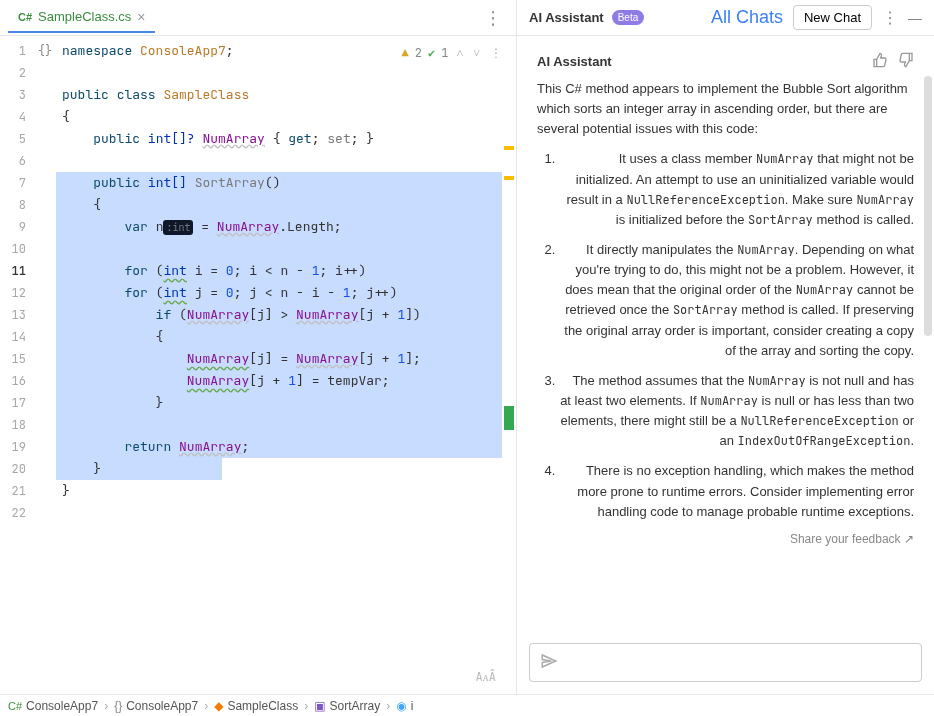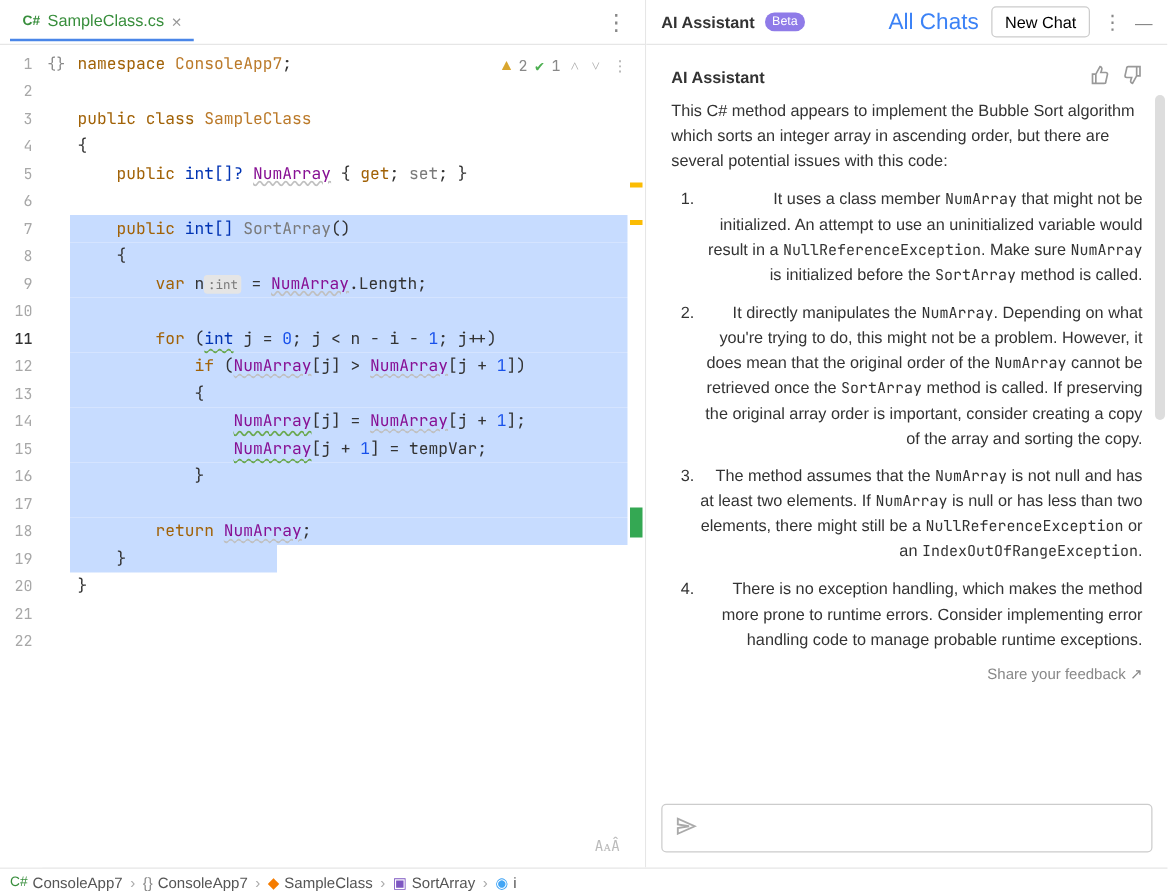--- a/index.html
+++ b/index.html
@@ -23,28 +23,28 @@
 .gutter .cur { color: #333; font-weight: 500; }
 .fold-col { width: 22px; padding-top: 4px; line-height: 22px; }
 .fold-col div { height: 22px; display: flex; align-items: center; justify-content: center; }
 .fold-brace { color: #888; font-size: 12px; }
 
 .code { flex: 1; padding-top: 4px; font-size: 13px; line-height: 22px; overflow: hidden; position: relative; }
 .code-line { height: 22px; white-space: pre; padding-left: 6px; }
 .sel { background: #c7dcff; }
 .sel-end { background: linear-gradient(to right, #c7dcff 0%, #c7dcff 36%, transparent 36%); }
 
-.kw { color: #a16207; }
+.kw { color: #0c4a6e; }
 .ns { color: #bb7a2a; }
 .cls { color: #bb7a2a; }
 .mname { color: #7a7a7a; }
 .fld { color: #871094; text-decoration: underline wavy #c0c0c0; }
 .typ { color: #0033b3; }
 .num { color: #1750eb; }
-.hint { background: #e5e5e5; color: #7a7a7a; font-size: 10px; padding: 1px 3px; border-radius: 3px; }
+.hint { background: #0f172a; color: #7a7a7a; font-size: 10px; padding: 1px 3px; border-radius: 3px; }
 .wavy { text-decoration: underline wavy #6aa84f; text-underline-offset: 3px; }
 
 .inspections { position: absolute; top: 6px; right: 12px; display: flex; align-items: center; gap: 6px; font-size: 12px; color: #888; }
 .warn-icon { color: #d9a62e; }
 .check-icon { color: #4caf50; }
 .chev { color: #aaa; cursor: pointer; padding: 0 2px; }
 
 .marker-col { position: absolute; right: 0; top: 0; bottom: 0; width: 14px; background: #fff; }
 .marker { position: absolute; right: 2px; width: 10px; height: 4px; }
 .marker.yellow { background: #fbbc04; }
@@ -150,20 +150,21 @@
         <div class="code-line"><span class="kw">namespace</span> <span class="ns">ConsoleApp7</span><span>;</span></div>
         <div class="code-line"></div>
         <div class="code-line"><span class="kw">public</span> <span class="kw">class</span> <span class="cls">SampleClass</span></div>
         <div class="code-line">{</div>
         <div class="code-line">    <span class="kw">public</span> <span class="typ">int[]?</span> <span class="fld">NumArray</span> { <span class="kw">get</span>; <span class="mname">set</span>; }</div>
         <div class="code-line"></div>
         <div class="code-line sel">    <span class="kw">public</span> <span class="typ">int[]</span> <span class="mname">SortArray</span><span>()</span></div>
         <div class="code-line sel">    {</div>
         <div class="code-line sel">        <span class="kw">var</span> <span>n</span><span class="hint">:int</span><span> = </span><span class="fld">NumArray</span><span>.Length;</span></div>
         <div class="code-line sel"></div>
+        <div class="code-line sel">        <span class="kw">for</span><span> (</span><span class="typ wavy">int</span><span> i = </span><span class="num">0</span><span>; i &lt; n - </span><span class="num">1</span><span>; i++)</span></div>
         <div class="code-line sel">        <span class="kw">for</span><span> (</span><span class="typ wavy">int</span><span> j = </span><span class="num">0</span><span>; j &lt; n - i - </span><span class="num">1</span><span>; j++)</span></div>
         <div class="code-line sel">            <span class="kw">if</span><span> (</span><span class="fld">NumArray</span><span>[j] &gt; </span><span class="fld">NumArray</span><span>[j + </span><span class="num">1</span><span>])</span></div>
         <div class="code-line sel">            {</div>
         <div class="code-line sel">                <span class="fld wavy">NumArray</span><span>[j] = </span><span class="fld">NumArray</span><span>[j + </span><span class="num">1</span><span>];</span></div>
         <div class="code-line sel">                <span class="fld wavy">NumArray</span><span>[j + </span><span class="num">1</span><span>] = tempVar;</span></div>
         <div class="code-line sel">            }</div>
         <div class="code-line sel"></div>
         <div class="code-line sel">        <span class="kw">return</span><span> </span><span class="fld">NumArray</span><span>;</span></div>
         <div class="code-line sel-end">    }</div>
         <div class="code-line">}</div>

